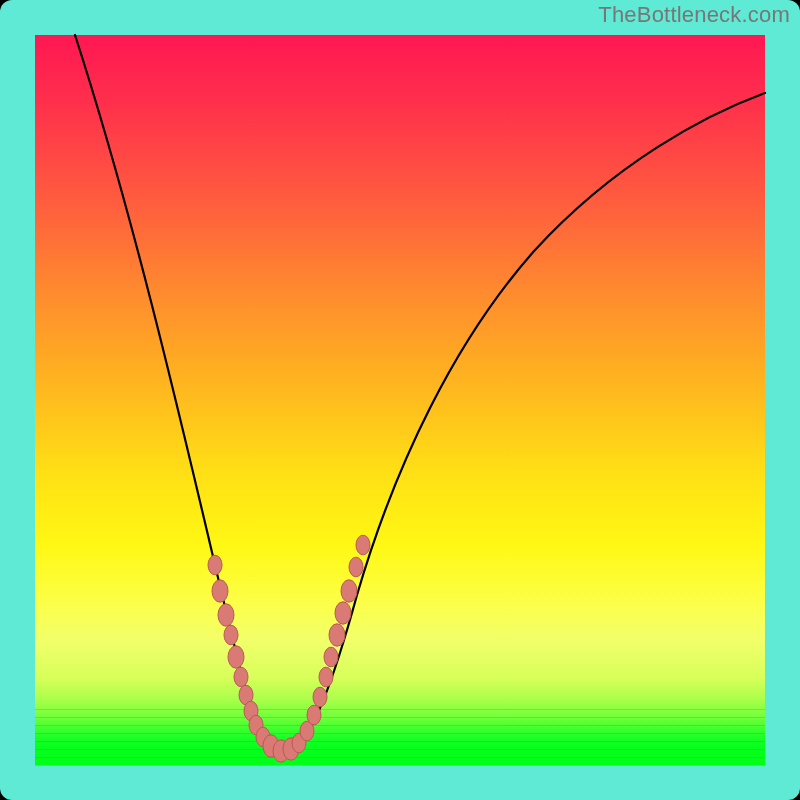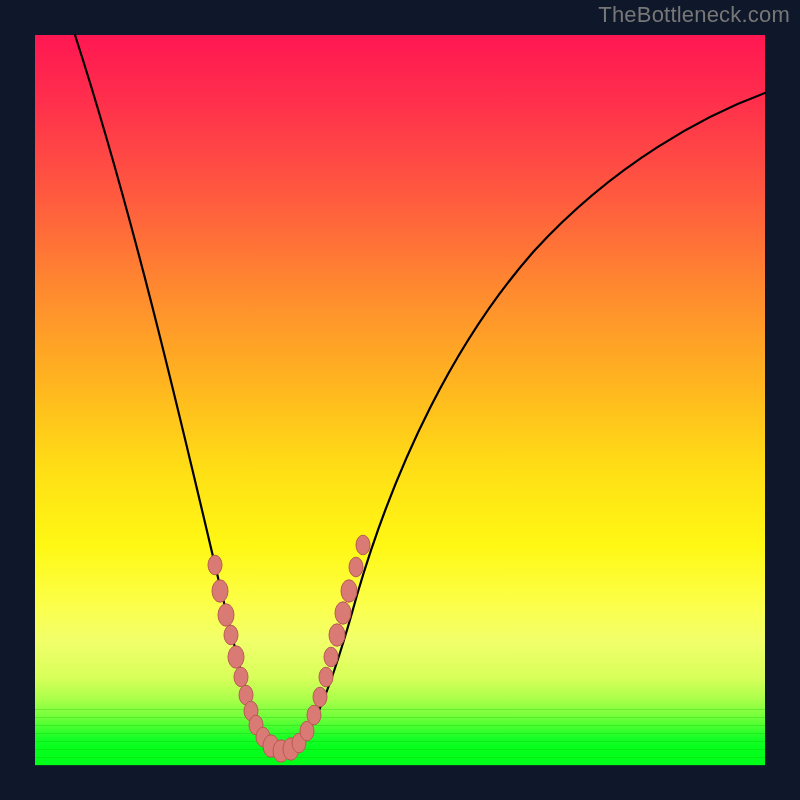--- a/index.html
+++ b/index.html
@@ -8,21 +8,22 @@
     width: 800px;
     height: 800px;
     overflow: hidden;
     background: #000;
     font-family: Arial, Helvetica, sans-serif;
   }
   .frame {
     position: relative;
     width: 800px;
     height: 800px;
-    background: #0f172a;
+    background: #5eead4;
+    border-radius: 12px;
   }
   .plot-area {
     position: absolute;
     left: 35px;
     top: 35px;
     width: 730px;
     height: 730px;
     
   }
   .gradient-bg {

